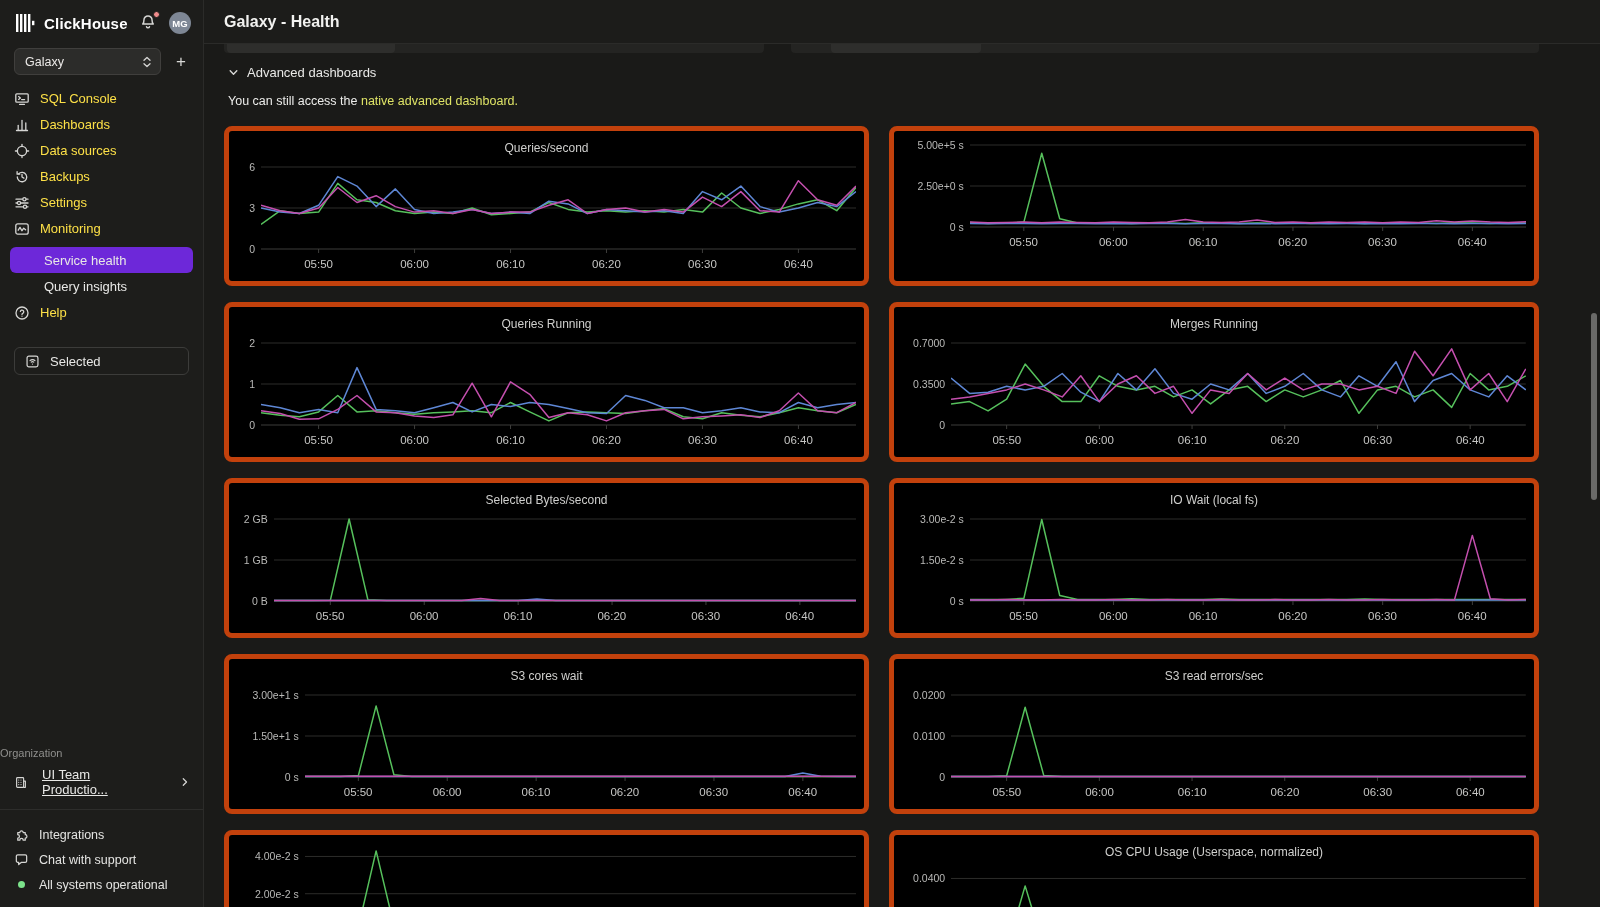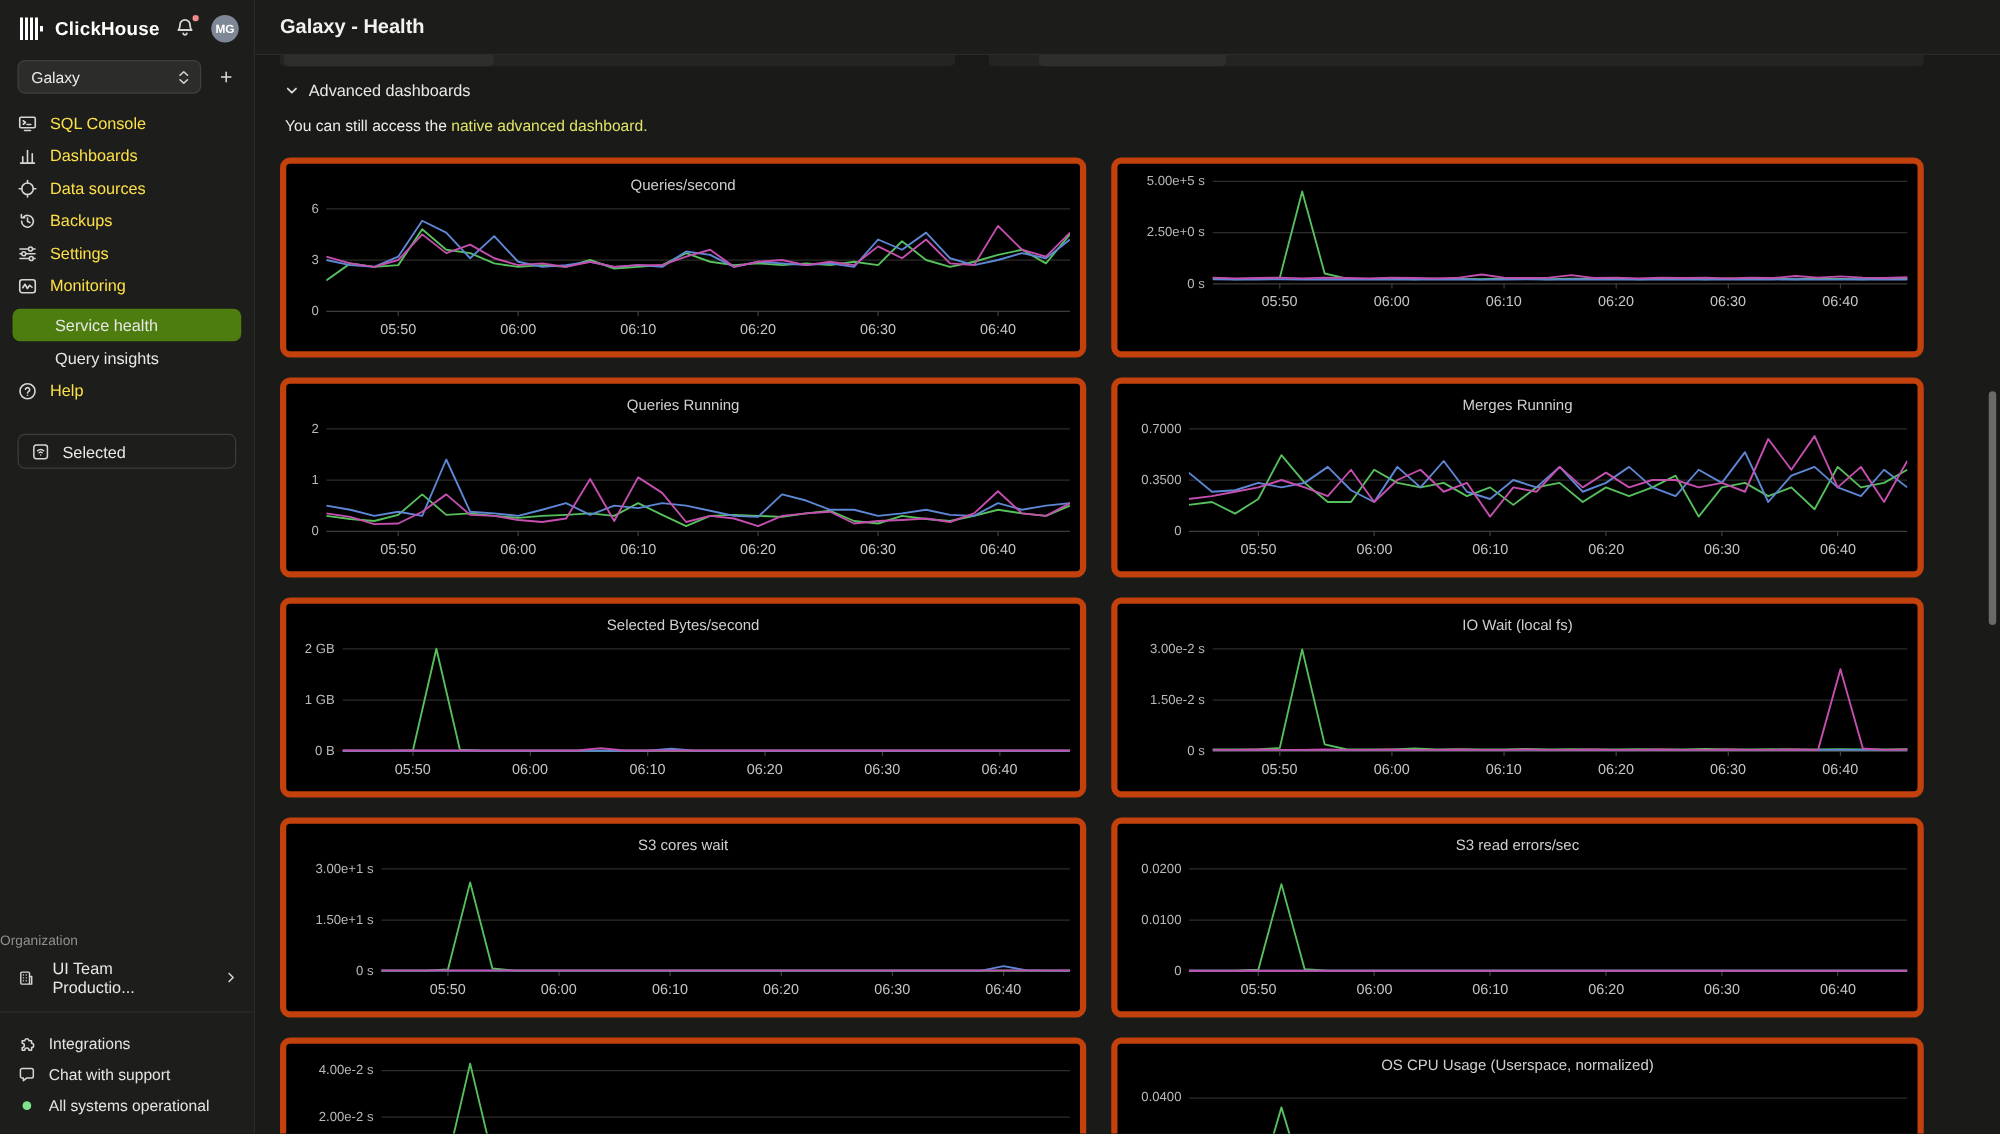--- a/index.html
+++ b/index.html
@@ -21,28 +21,28 @@
   .select-row { display:flex; align-items:center; padding:4px 12px 10px 14px; gap:10px; }
   .service-select { flex:1; height:27px; background:#2c2c2a; border:1px solid #403f3d; border-radius:6px;
     display:flex; align-items:center; padding:0 8px 0 10px; font-size:12.5px; color:#eceae8; cursor:pointer;gap:20px; }
   .service-select .spacer { flex:1; }
   .plus-btn { width:20px; text-align:center; font-size:17px; color:#d8d8d6; cursor:pointer; line-height:20px; }
   .nav { padding:6px 10px 0 14px; }
   .nav-item { display:flex; align-items:flex-start; gap:10px; height:26px; font-size:13px; color:#fde047; cursor:pointer; }
   .nav-item svg { flex:none; }
   .sub-item { height:26px; display:flex; align-items:center; font-size:13px; color:#e8e8e6;
     padding-left:34px; margin-left:-4px; border-radius:6px; cursor:pointer; }
-  .sub-item.active { background:#4d7c0f; }
+  .sub-item.active { background:#6d28d9; }
   .sub-wrap { padding:0 10px 0 14px; }
   .connect-btn { margin:16px 14px 0 14px; height:28px; border:1px solid #3c3c3a; border-radius:6px;
     display:flex; align-items:center; gap:10px; padding:0 10px; font-size:13px; color:#e8e8e6; cursor:pointer; }
   .side-flex { flex:1; }
   .org-heading { padding:0 0; font-size:11px; color:#8f8f8d; margin-bottom:10px; }
   .org-row { display:flex; align-items:center; gap:14px; padding:0 14px; height:26px; font-size:13px;
-    color:#e8e8e6; cursor:pointer; }
+    color:#e8e8e6; cursor:pointer;text-decoration:underline; }
   .org-row .spacer { flex:1; }
   .side-divider { border-top:1px solid #2d2d2b; margin:14px 0 12px 0; }
   .foot-item { display:flex; align-items:center; gap:10px; padding:0 14px; height:25px; font-size:12.5px;
     color:#e4e4e2; cursor:pointer; }
   .status-dot { width:7px; height:7px; border-radius:50%; background:#7ce38b; margin:0 4px 0 4px; }
 
   
   .main { flex:1; display:flex; flex-direction:column; min-width:0; }
   .topbar { height:44px; min-height:44px; border-bottom:1px solid #2b2b29; display:flex; align-items:center;
     padding:0 20px; background:#1c1c1a; }

